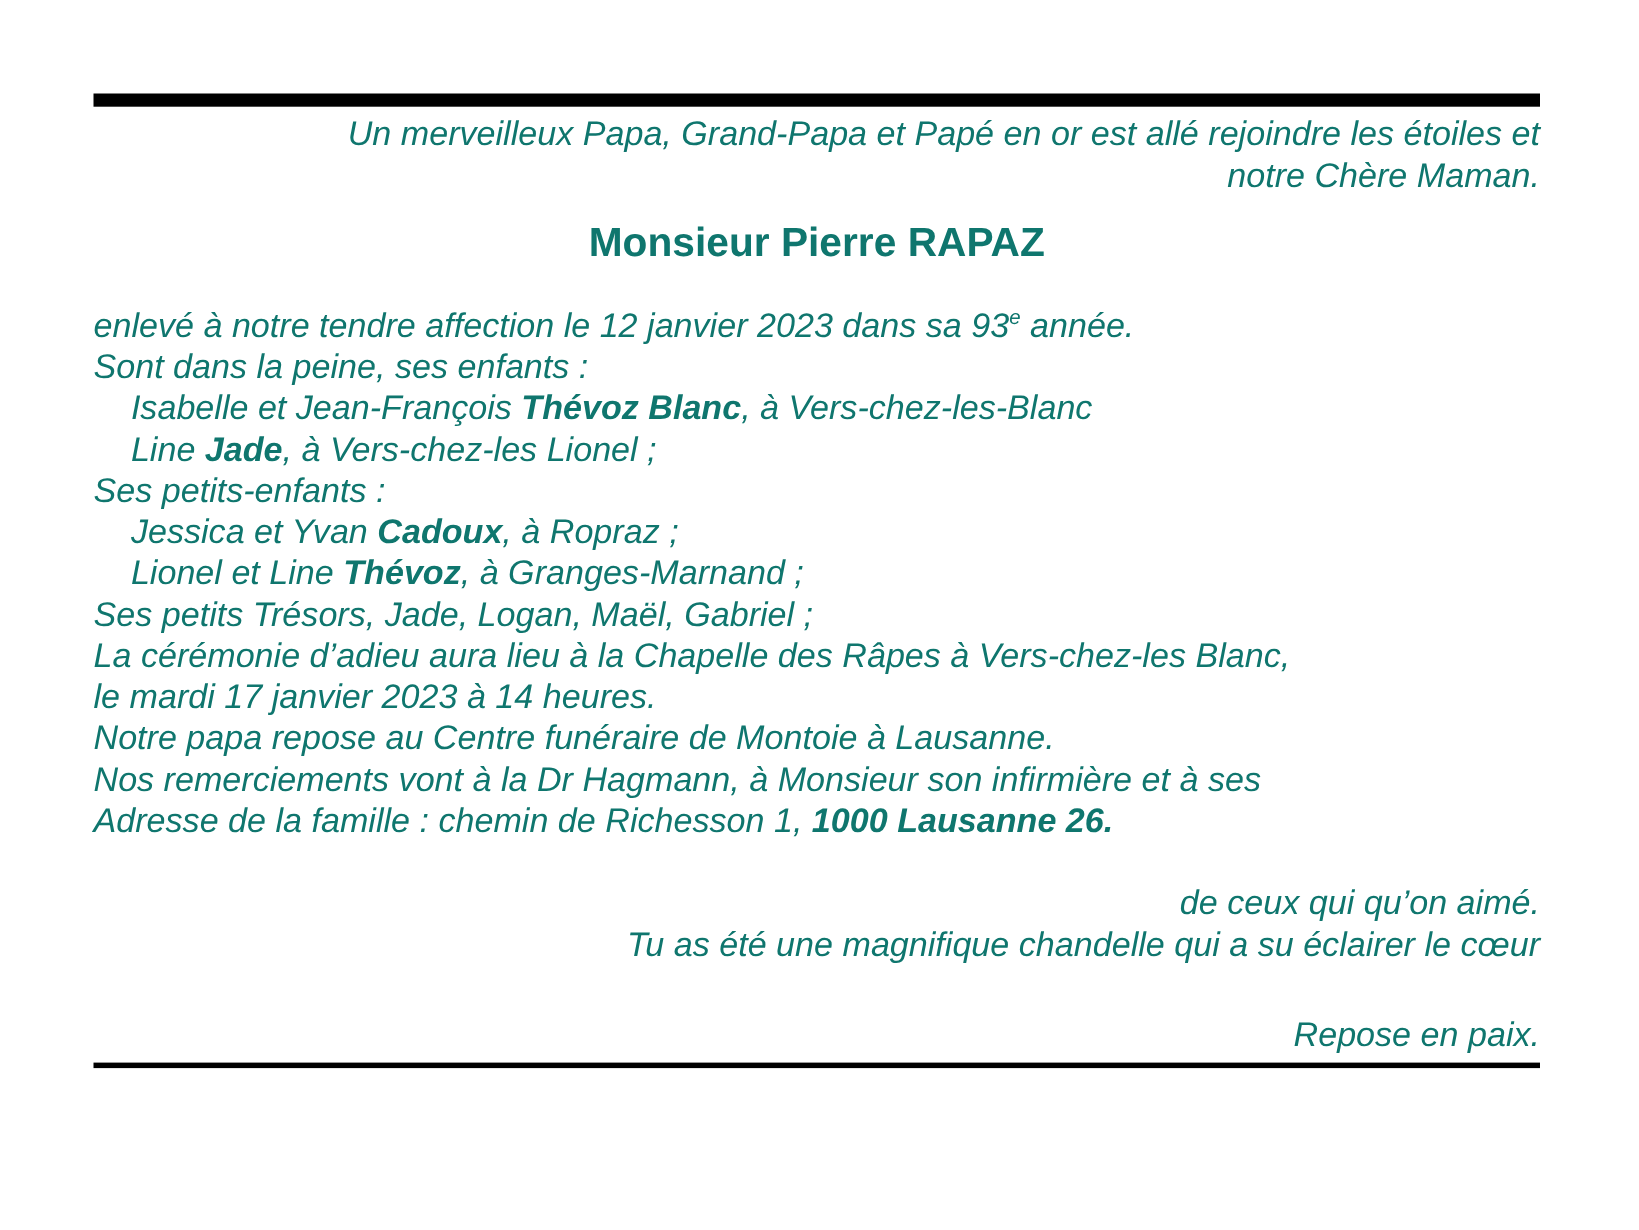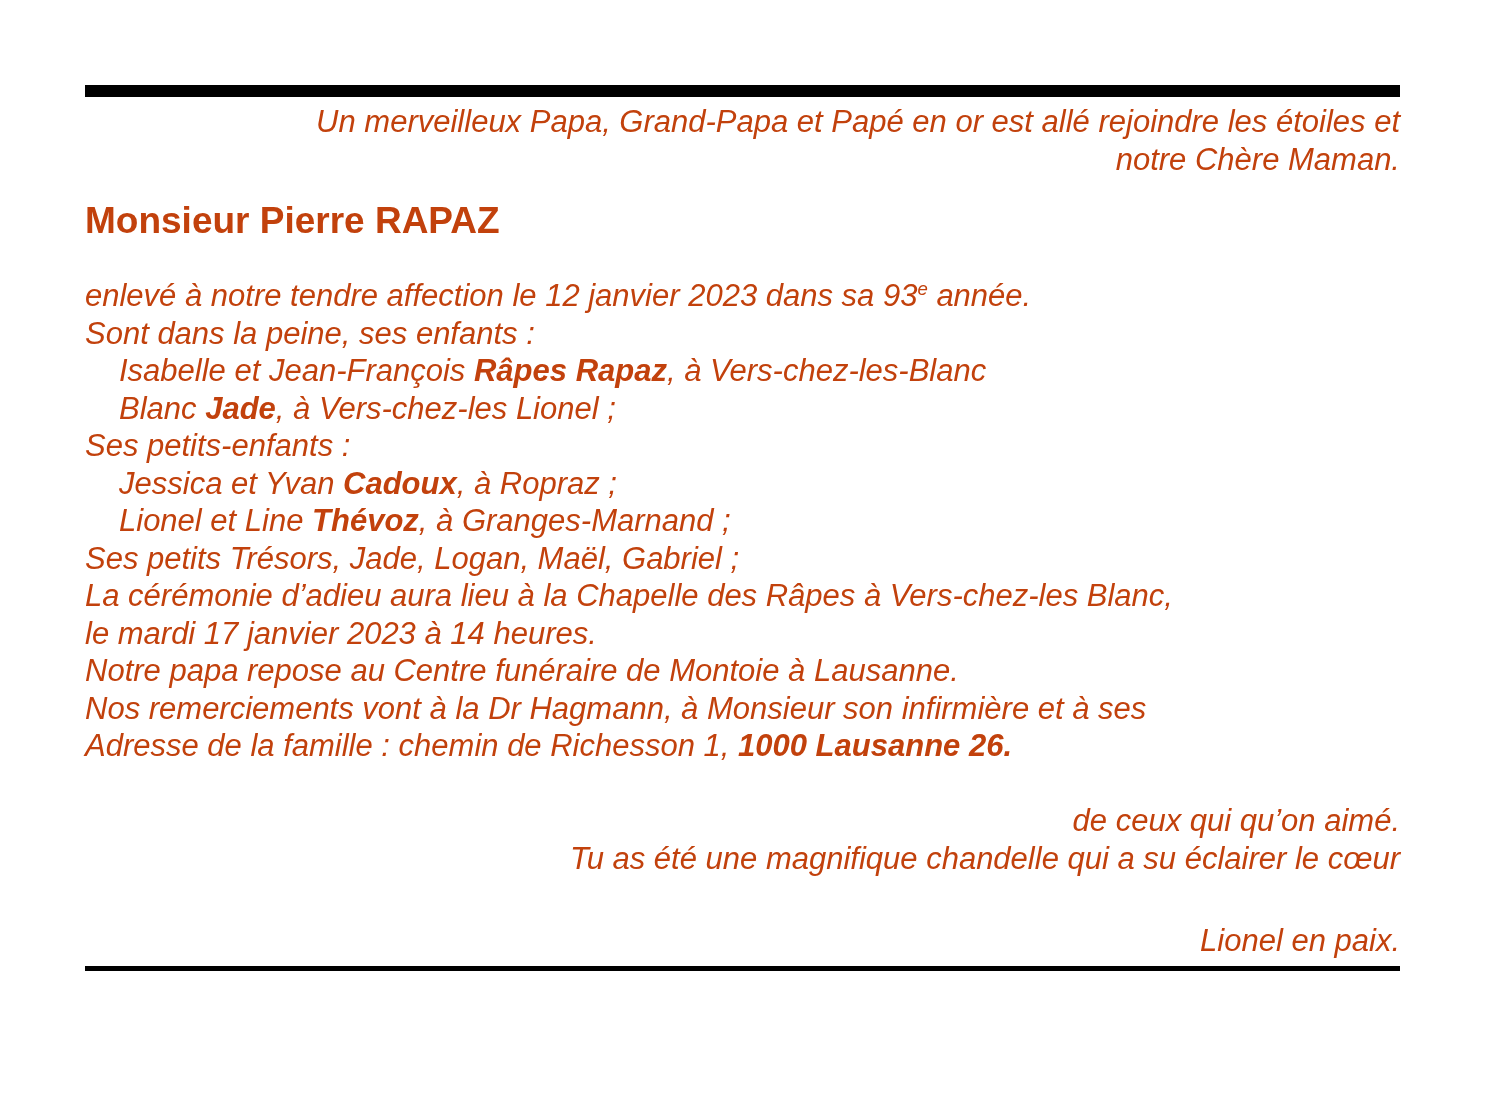--- a/index.html
+++ b/index.html
@@ -5,21 +5,21 @@
   html, body {
     margin: 0;
     padding: 0;
     background: #ffffff;
   }
   .page {
     position: relative;
     width: 1490px;
     height: 1118px;
     background: #ffffff;
-    color: #c2410c;
+    color: #0f766e;
     font-family: "Liberation Sans", sans-serif;
     overflow: hidden;
   }
   .content {
     position: absolute;
     left: 85px;
     top: 85px;
     width: 1315px;
   }
   .rule {
@@ -30,20 +30,21 @@
   .bottom-rule { height: 5px; margin-top: 6px; }
   .epigraph {
     margin-top: 6px;
     text-align: right;
     font-style: italic;
     font-size: 31px;
     line-height: 38px;
   }
   .title {
     margin: 20px 0 0 0;
+    text-align: center;
     font-size: 37px;
     font-weight: bold;
     line-height: 44px;
   }
   .body-block {
     margin-top: 34px;
     font-size: 31px;
     line-height: 37.5px;
   }
   .body-line { white-space: nowrap; font-style: italic; }
@@ -76,32 +77,32 @@
   <div class="content">
     <div class="rule top-rule"></div>
     <div class="epigraph">
         <div>Un merveilleux Papa, Grand-Papa et Papé en or est allé rejoindre les étoiles et</div>
         <div>notre Chère Maman.</div>
       </div>
     <h1 class="title">Monsieur Pierre RAPAZ</h1>
     <div class="body-block">
         <div class="body-line"><span>enlevé à notre tendre affection le 12 janvier 2023 dans sa 93</span><sup>e</sup><span> année.</span></div>
         <div class="body-line"><span>Sont dans la peine, ses enfants :</span></div>
-        <div class="body-line indent"><span>Isabelle et Jean-François </span><span class="bold">Râpes Rapaz</span><span>, à Vers-chez-les-Blanc</span></div>
-        <div class="body-line indent"><span>Blanc </span><span class="bold">Jade</span><span>, à Vers-chez-les Lionel ;</span></div>
+        <div class="body-line indent"><span>Isabelle et Jean-François </span><span class="bold">Thévoz Blanc</span><span>, à Vers-chez-les-Blanc</span></div>
+        <div class="body-line indent"><span>Line </span><span class="bold">Jade</span><span>, à Vers-chez-les Lionel ;</span></div>
         <div class="body-line"><span>Ses petits-enfants :</span></div>
         <div class="body-line indent"><span>Jessica et Yvan </span><span class="bold">Cadoux</span><span>, à Ropraz ;</span></div>
         <div class="body-line indent"><span>Lionel et Line </span><span class="bold">Thévoz</span><span>, à Granges-Marnand ;</span></div>
         <div class="body-line"><span>Ses petits Trésors, Jade, Logan, Maël, Gabriel ;</span></div>
         <div class="body-line"><span>La cérémonie d’adieu aura lieu à la Chapelle des Râpes à Vers-chez-les Blanc,</span></div>
         <div class="body-line"><span>le mardi 17 janvier 2023 à 14 heures.</span></div>
         <div class="body-line"><span>Notre papa repose au Centre funéraire de Montoie à Lausanne.</span></div>
         <div class="body-line"><span>Nos remerciements vont à la Dr Hagmann, à Monsieur son infirmière et à ses</span></div>
         <div class="body-line"><span>Adresse de la famille : chemin de Richesson 1, </span><span class="bold">1000 Lausanne 26.</span></div>
       </div>
     <div class="quote">
         <div>de ceux qui qu’on aimé.</div>
         <div>Tu as été une magnifique chandelle qui a su éclairer le cœur</div>
       </div>
-    <div class="closing">Lionel en paix.</div>
+    <div class="closing">Repose en paix.</div>
     <div class="rule bottom-rule"></div>
   </div>
 </div>
 
 </body></html>

